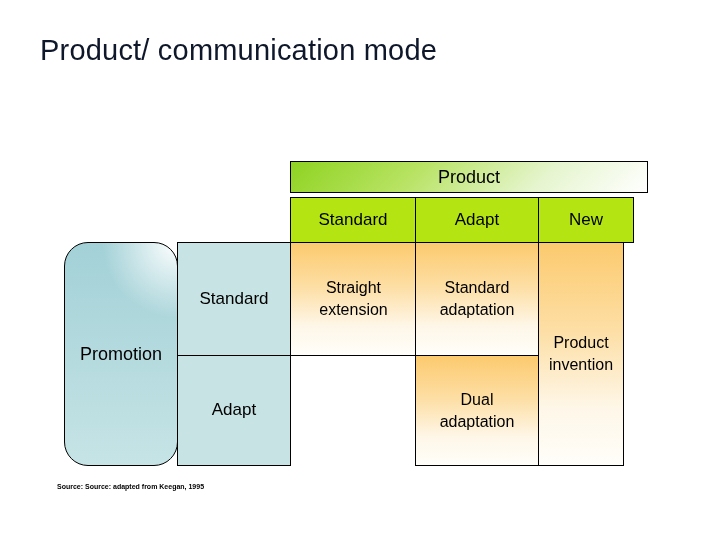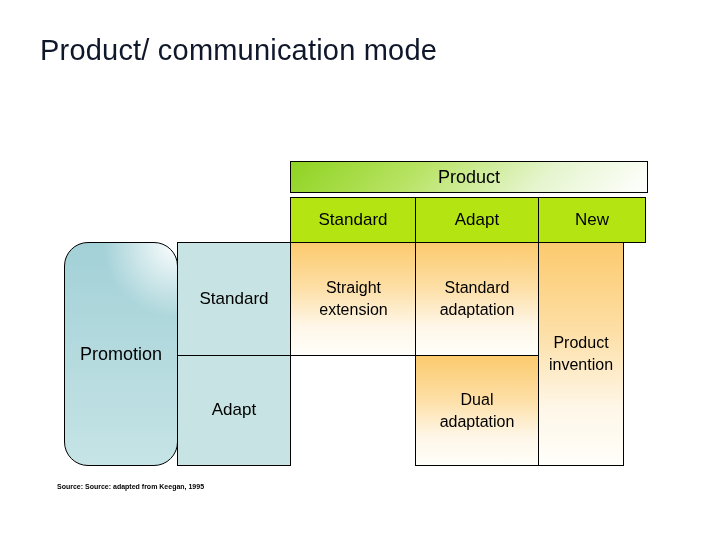--- a/index.html
+++ b/index.html
@@ -31,21 +31,21 @@
     font-size:18px;
     margin-top:11px;
   }
   .col-hdr{
     top:197px;height:46px;
     background:#b4e513;
     font-size:17px;
   }
   .col-std{left:290px;width:126px;}
   .col-adp{left:415px;width:124px;}
-  .col-new{left:538px;width:108px;}
+  .col-new{left:538px;width:96px;}
   
   .promotion{
     left:64px;top:242px;width:114px;height:224px;
     background:
       radial-gradient(circle at 100% 0%, #ffffff 0%, rgba(255,255,255,0) 30%),
       linear-gradient(to bottom,#a2d1d7 0%,#b6dbdf 55%,#c6e4e6 100%);
     font-size:18px;
     border-radius:24px;
   }
   .row-lbl{

